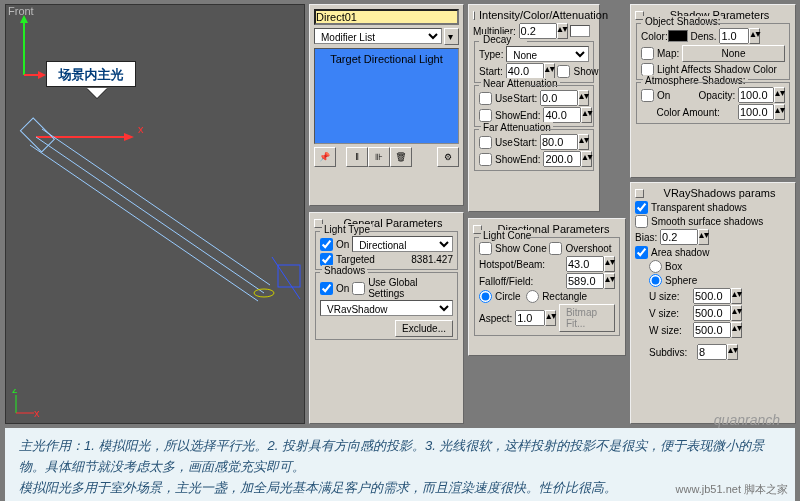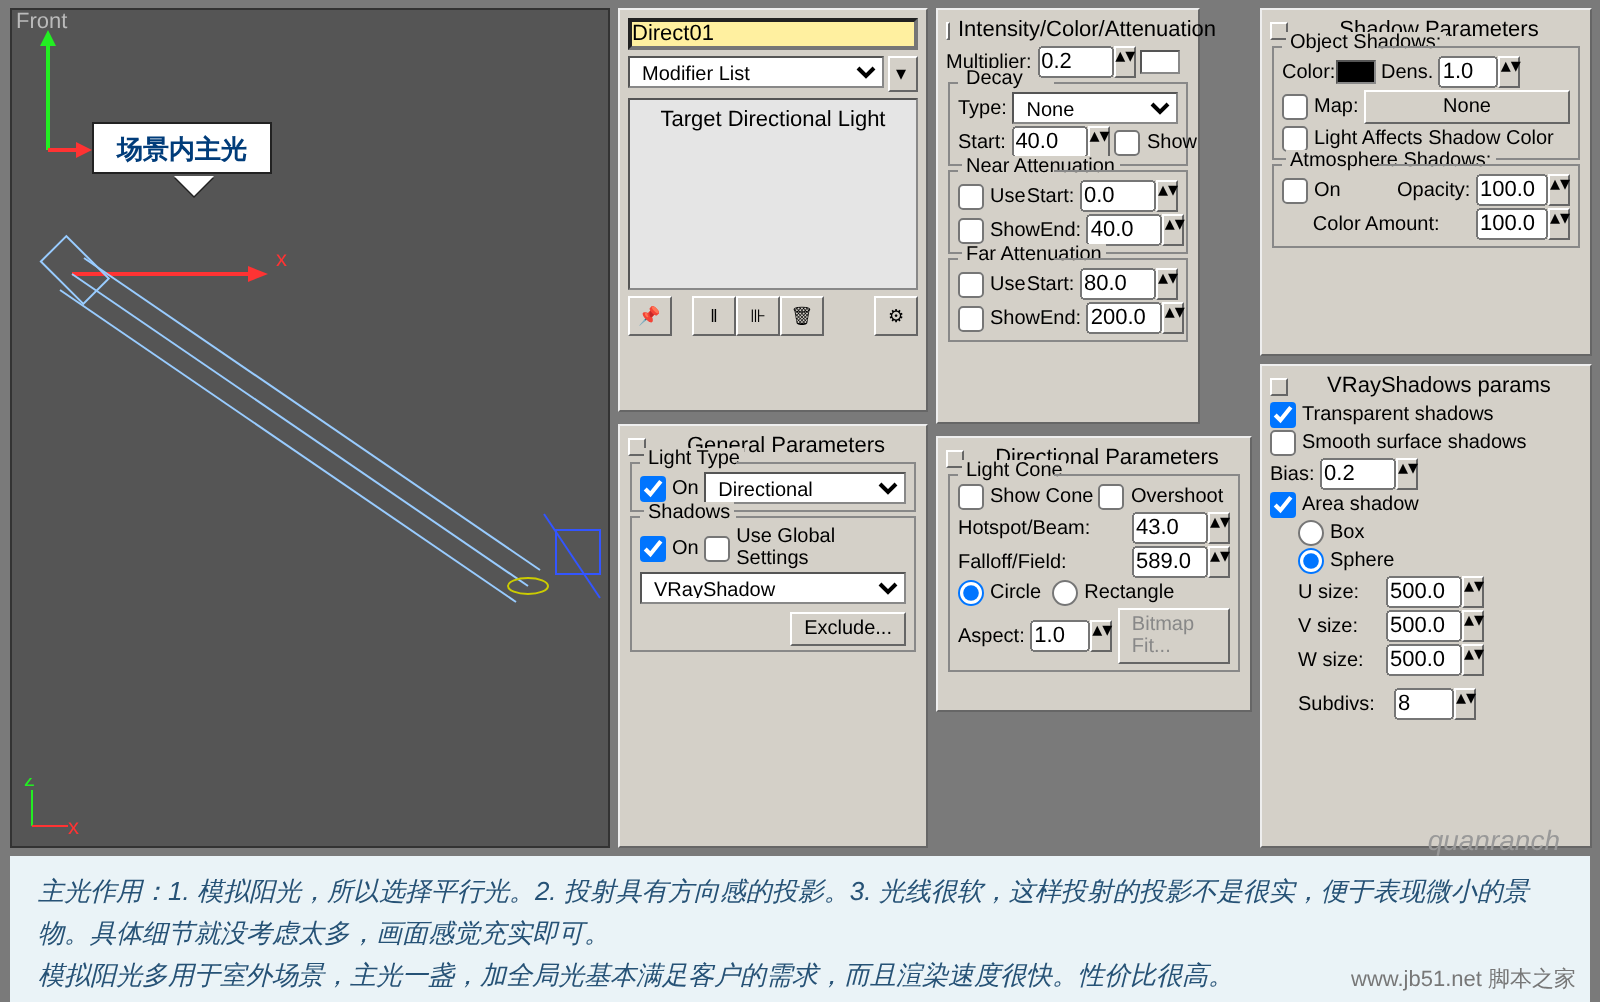--- a/index.html
+++ b/index.html
@@ -26,21 +26,21 @@
 input[type=text],select{background:#fff;border:1px solid #888;border-top-color:#555;border-left-color:#555;font-size:10px;padding:2px;font-family:Arial;height:16px}
 .spn{display:inline-flex;align-items:center}
 .spn input{width:38px}
 .sbtn{width:11px;height:16px;background:#d4d0c8;border:1px solid #fff;border-right-color:#666;border-bottom-color:#666;display:flex;flex-direction:column;font-size:6px;line-height:1;text-align:center}
 .btn{background:#d4d0c8;border:1px solid #fff;border-right-color:#666;border-bottom-color:#666;padding:2px 6px;font-size:10px;font-family:Arial;display:inline-block}
 .row{display:flex;align-items:center;margin:1px 0;font-family:Arial;font-size:10px}
 .row label,.row span{font-family:Arial;font-size:10px}
 input[type=checkbox],input[type=radio]{margin-right:3px}
 .sel{width:100%}
 .txtin{width:100%}
-.stack{height:96px;background:#e5e5e5;border:1px solid #888;border-top-color:#555;border-left-color:#555;margin-top:3px;text-align:center;padding-top:4px;font-size:10px;font-family:Arial}
+.stack{height:96px;background:#3b82f6;border:1px solid #888;border-top-color:#555;border-left-color:#555;margin-top:3px;text-align:center;padding-top:4px;font-size:10px;font-family:Arial}
 .tbar{display:flex;gap:0;margin-top:3px}
 .tbtn{width:22px;height:20px;border:1px solid #fff;border-right-color:#666;border-bottom-color:#666;font-size:9px;display:flex;align-items:center;justify-content:center}
 .caption{position:absolute;left:5px;top:428px;width:790px;background:#eaf3f7;padding:8px 14px;color:#265276;font-size:13px;line-height:1.6;font-style:italic}
 .origin{position:absolute;right:20px;top:412px;color:#999;font-family:Liberation Sans, sans-serif;font-size:14px;font-style:italic}
 .link{position:absolute;right:12px;bottom:4px;color:#777;font-size:11px;font-family:Arial}
 .csw{display:inline-block;width:20px;height:12px;background:#000;border:1px solid #888;border-top-color:#555;border-left-color:#555;vertical-align:middle}
 </style>
 </head>
 <body>
 
@@ -94,20 +94,25 @@
 </div>
 
 <div class="panel gen">
   <div class="hdr">
       <span class="sq"></span>
       <span style="flex:1;text-align:center">General Parameters</span>
     </div>
   <div class="grp">
       <span class="gt">Light Type</span>
     <div class="row"><input type="checkbox" checked="" style=""><span>On</span>&nbsp;<select style="flex:1"><option>Directional</option></select></div>
+    <div class="row">
+        <input type="checkbox" checked="" style="">
+        <span>Targeted</span>
+        <span style="flex:1;text-align:right">8381.427</span>
+      </div>
   </div>
   <div class="grp"><span class="gt">Shadows</span>
     <div class="row"><input type="checkbox" checked="" style=""><span>On</span>&nbsp;<input type="checkbox" style=""><span>Use Global Settings</span></div>
     <select class="sel"><option>VRayShadow</option></select>
     <div style="text-align:right;margin-top:4px"><span class="btn">Exclude...</span></div>
   </div>
 </div>
 
 <div class="panel inten">
   <div class="hdr">

